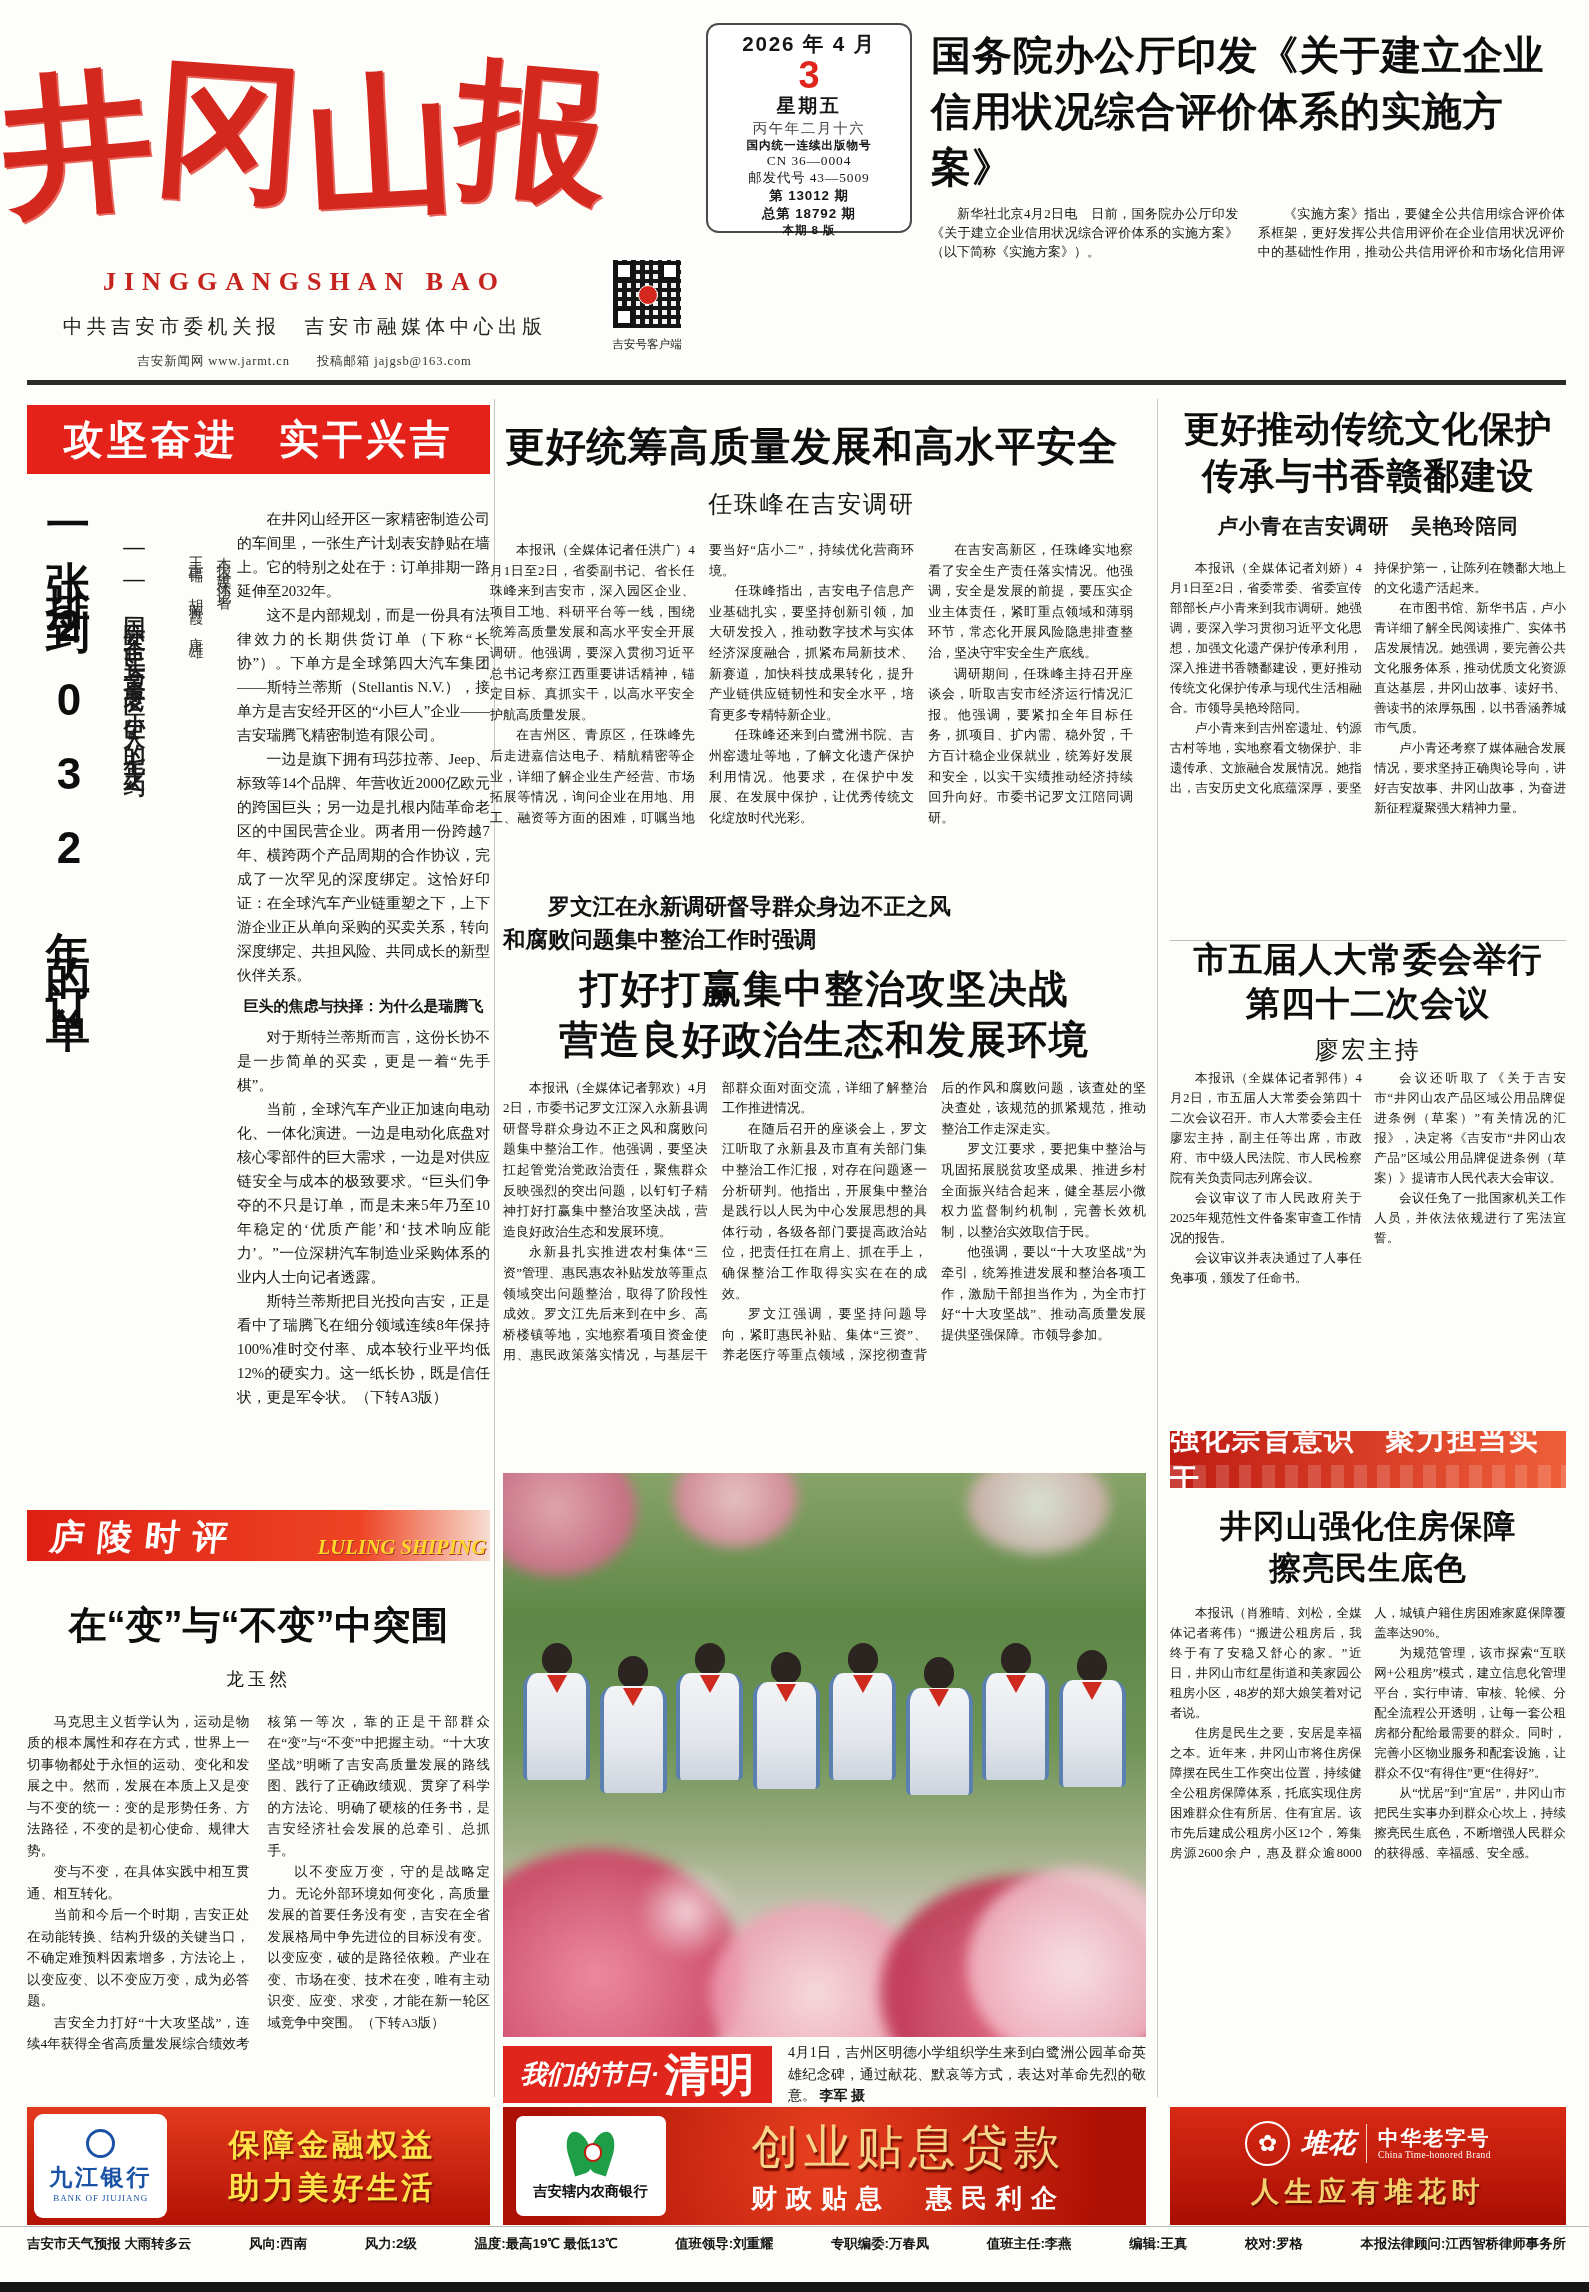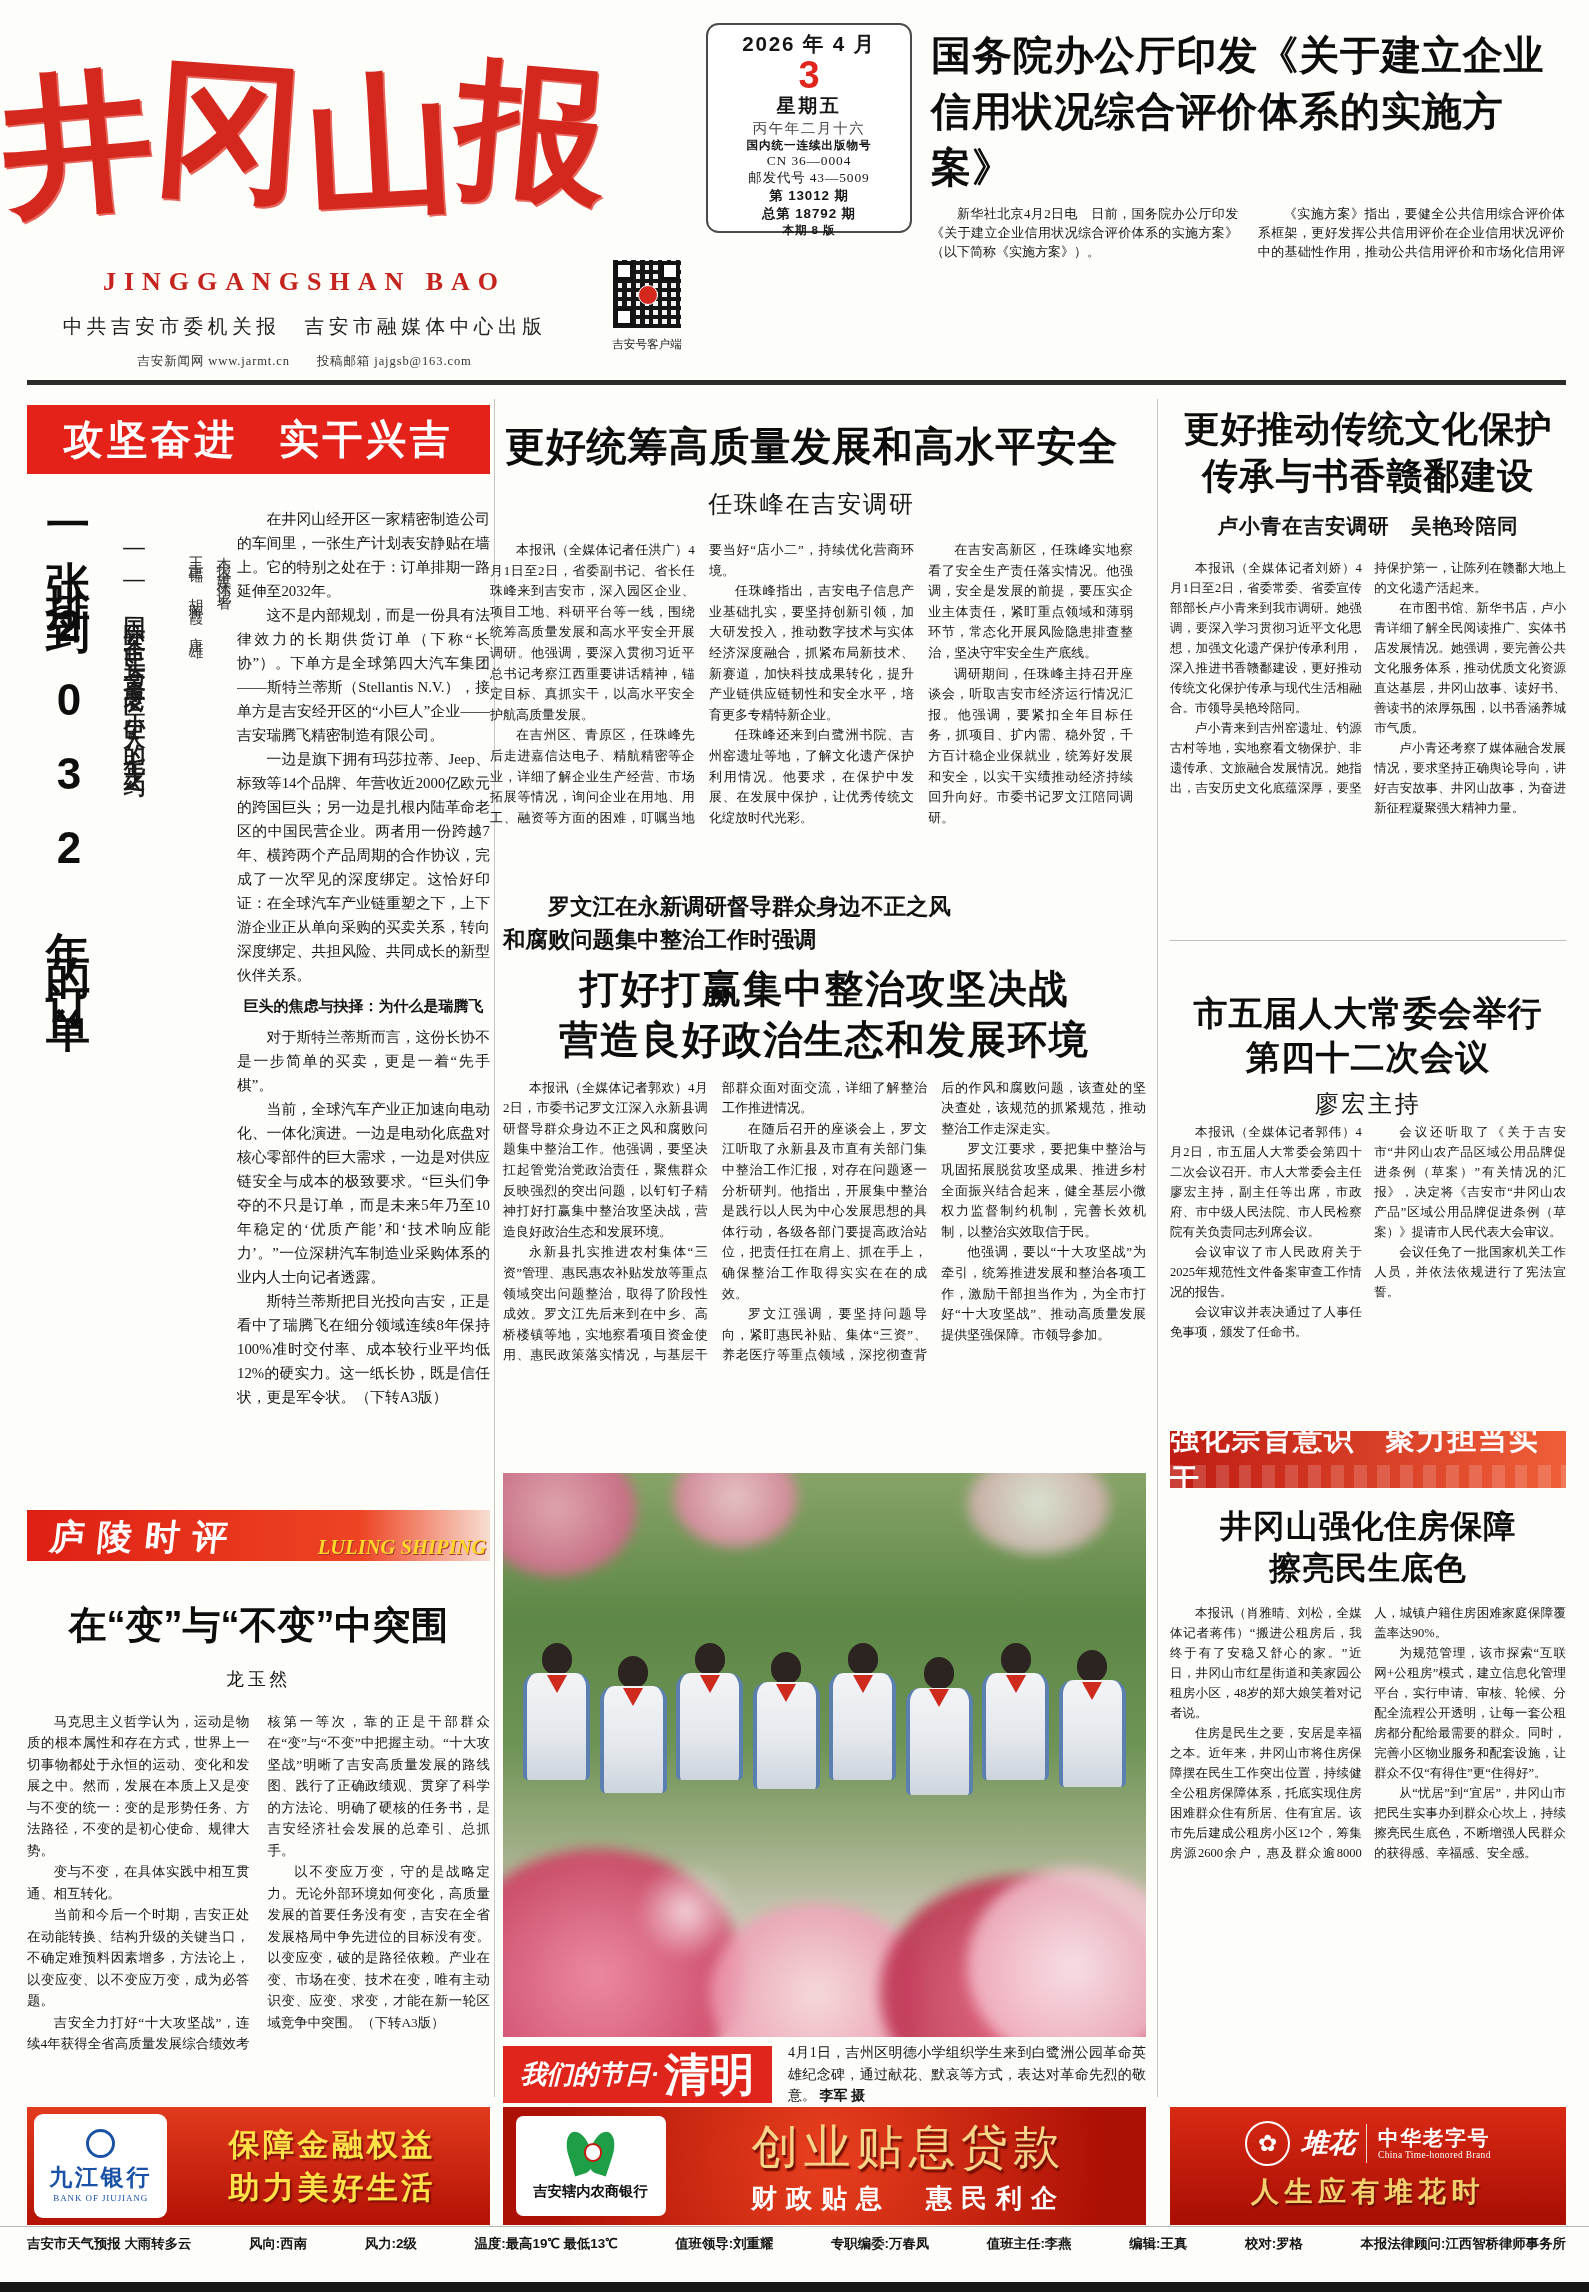--- a/index.html
+++ b/index.html
@@ -120,21 +120,21 @@
 
   
   .right1{left:1170px;top:405px;width:396px;}
   .r-title{margin:0;text-align:center;font-family:"Liberation Sans",sans-serif;font-weight:900;
            font-size:36px;line-height:47px;letter-spacing:0.9px;color:#0d0d0d;}
   .r1-sub{margin-top:12.5px;text-align:center;font-family:"Liberation Sans",sans-serif;font-weight:bold;
           font-size:20.6px;letter-spacing:0.9px;}
   .r1-body{margin-top:18px;height:383px;overflow:hidden;column-count:2;column-gap:12.5px;
            font-size:12.5px;line-height:20px;}
   .hr-r{left:1170px;top:940px;width:396px;height:0.9px;background:#bdbdbb;}
-  .right2{left:1170px;top:991px;width:396px;}
+  .right2{left:1170px;top:937px;width:396px;}
   .r2-title{font-size:34px;line-height:44px;}
   .r2-sub{margin-top:9px;text-align:center;font-size:24px;letter-spacing:2.7px;}
   .r2-body{margin-top:2px;height:337px;overflow:hidden;column-count:2;column-gap:12.5px;
            font-size:12.5px;line-height:20px;}
   .banner2{left:1170px;top:1431px;width:396px;height:57px;background:linear-gradient(90deg,#bf1c13,#ef5f39);
            color:#fff;font-family:"Liberation Sans",sans-serif;font-weight:900;font-size:29px;letter-spacing:1.8px;
            display:flex;align-items:center;justify-content:center;position:absolute;overflow:hidden;}
   .banner2::after{content:"";position:absolute;left:0;bottom:0;width:100%;height:23px;
            background:repeating-linear-gradient(90deg,rgba(255,255,255,.16) 0 12.5px,rgba(255,255,255,0) 12.5px 23px);}
   .banner2 span{position:relative;z-index:1;}

